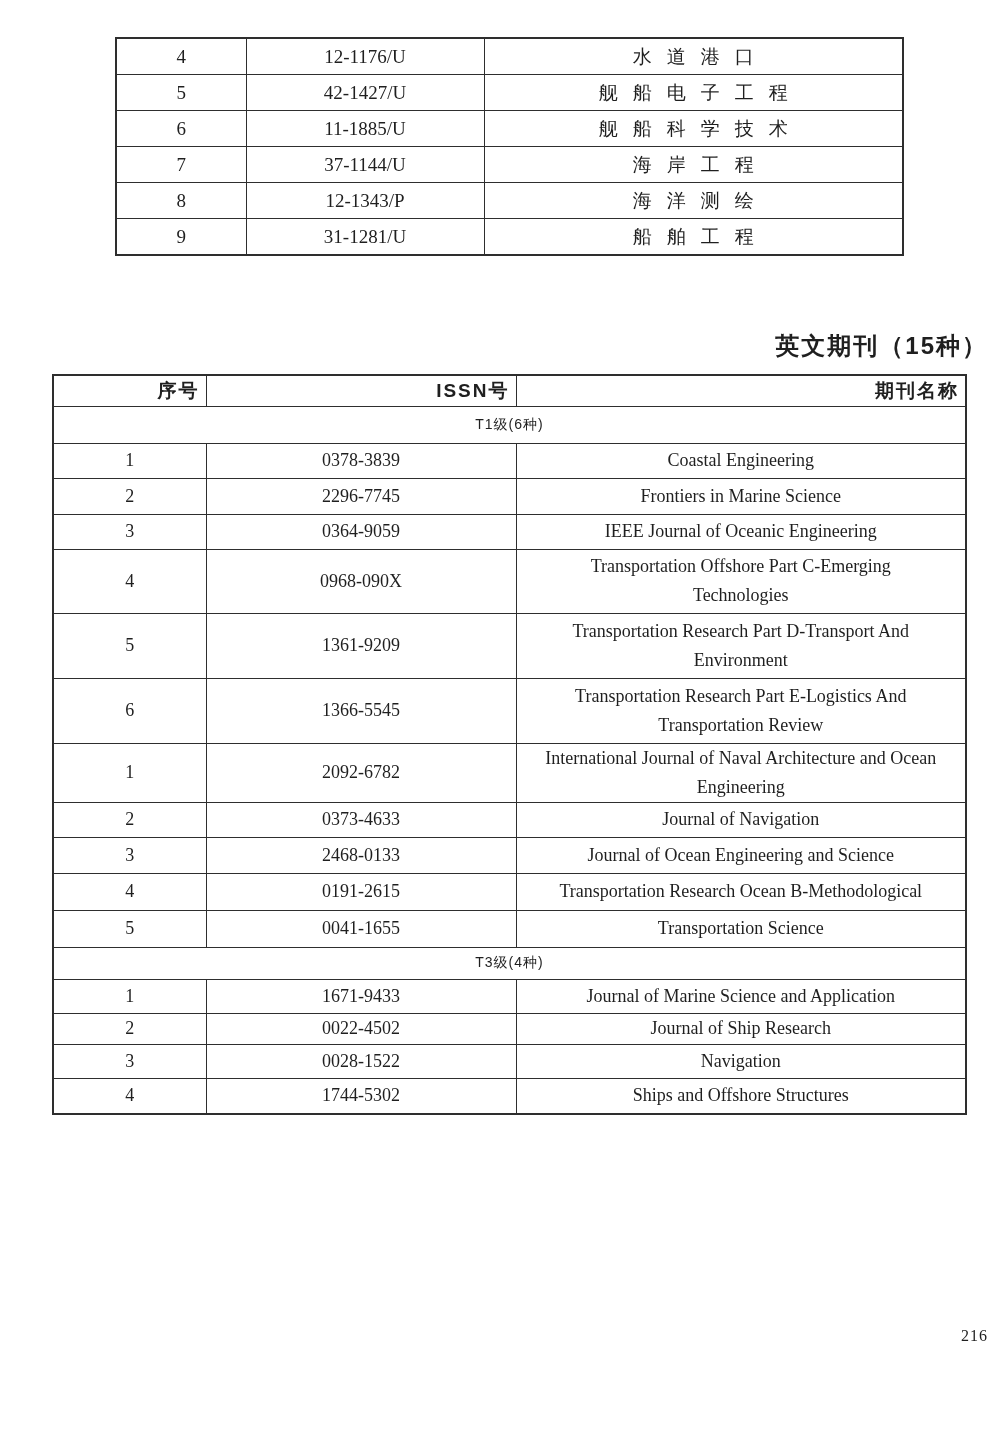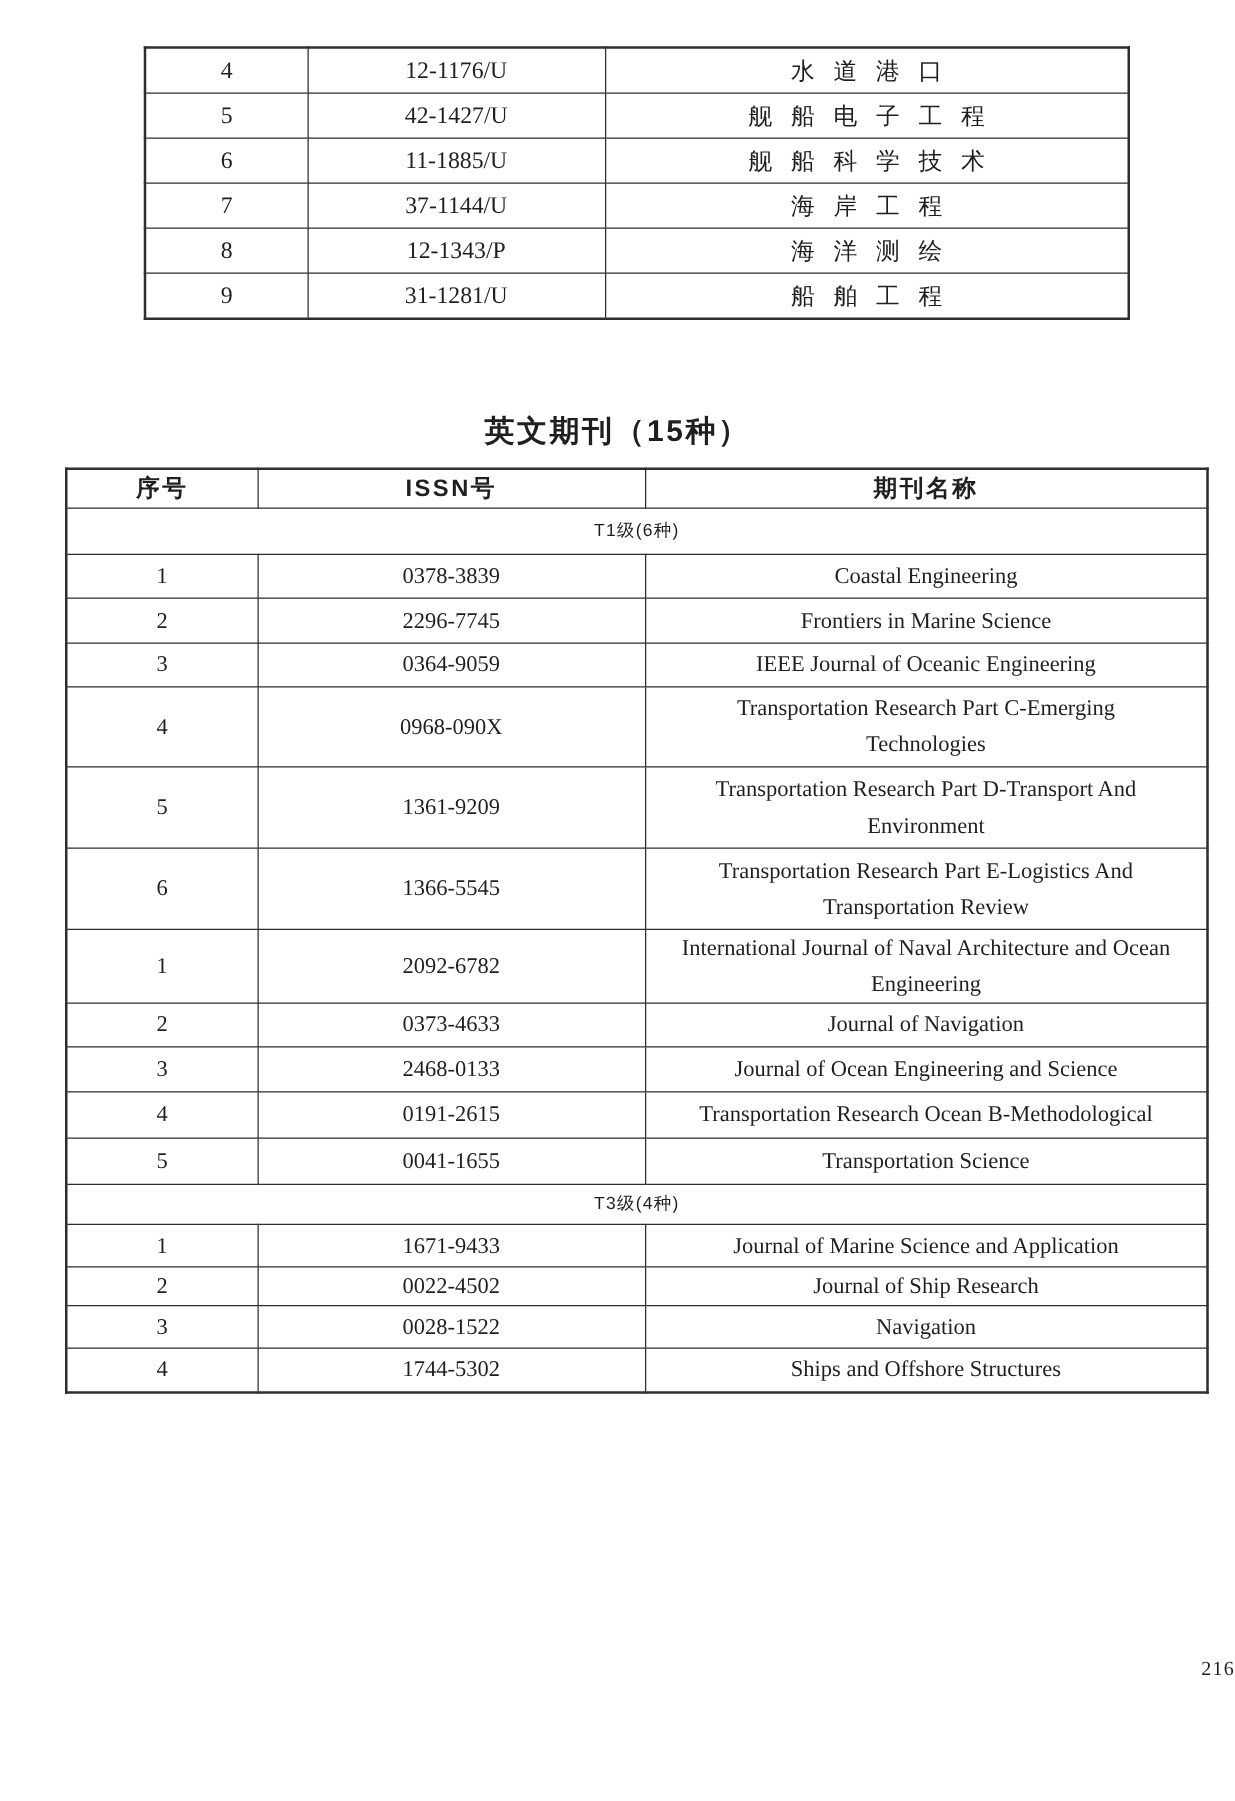--- a/index.html
+++ b/index.html
@@ -24,31 +24,31 @@
   
   .top-tbl{left:115px;top:37px;width:789px;}
   .top-tbl td{font-size:19px;height:35px;}
   .top-tbl td.zh{letter-spacing:15px;text-indent:15px;}
 
   
   .jr-tbl{left:52px;top:374px;width:915px;}
   .jr-tbl td{font-size:18px;}
   .jr-tbl th{
     font-family:"Liberation Sans", sans-serif;
-    font-weight:bold;font-size:19px;letter-spacing:2px;height:28px;
+    font-weight:bold;font-size:19px;letter-spacing:2px;height:28px;text-align:right;
   }
   .jr-tbl tr.sec td{
     font-family:"Liberation Sans", sans-serif;
     font-size:14px;letter-spacing:1px;
   }
   .jr-tbl td.name{white-space:pre-line;line-height:29px;}
 
   .title{
     position:absolute;top:331px;left:0;width:988px;
-    text-align:center;
+    text-align:right;
     font-family:"Liberation Sans", sans-serif;
     font-size:24px;font-weight:bold;letter-spacing:2px;
     line-height:30px;
   }
   .pageno{
     position:absolute;top:1327px;left:0;width:988px;
     text-align:right;font-size:16px;letter-spacing:1px;
   }
 </style>
 </head>
@@ -125,21 +125,21 @@
         <td class="name">Frontiers in Marine Science</td>
       </tr>
       <tr style="height:35px">
         <td>3</td>
         <td>0364-9059</td>
         <td class="name">IEEE Journal of Oceanic Engineering</td>
       </tr>
       <tr style="height:64px">
         <td>4</td>
         <td>0968-090X</td>
-        <td class="name">Transportation Research Part C-Emerging
+        <td class="name">Transportation Offshore Part C-Emerging
 Technologies</td>
       </tr>
       <tr style="height:65px">
         <td>5</td>
         <td>1361-9209</td>
         <td class="name">Transportation Research Part D-Transport And
 Environment</td>
       </tr>
       <tr style="height:65px">
         <td>6</td>

